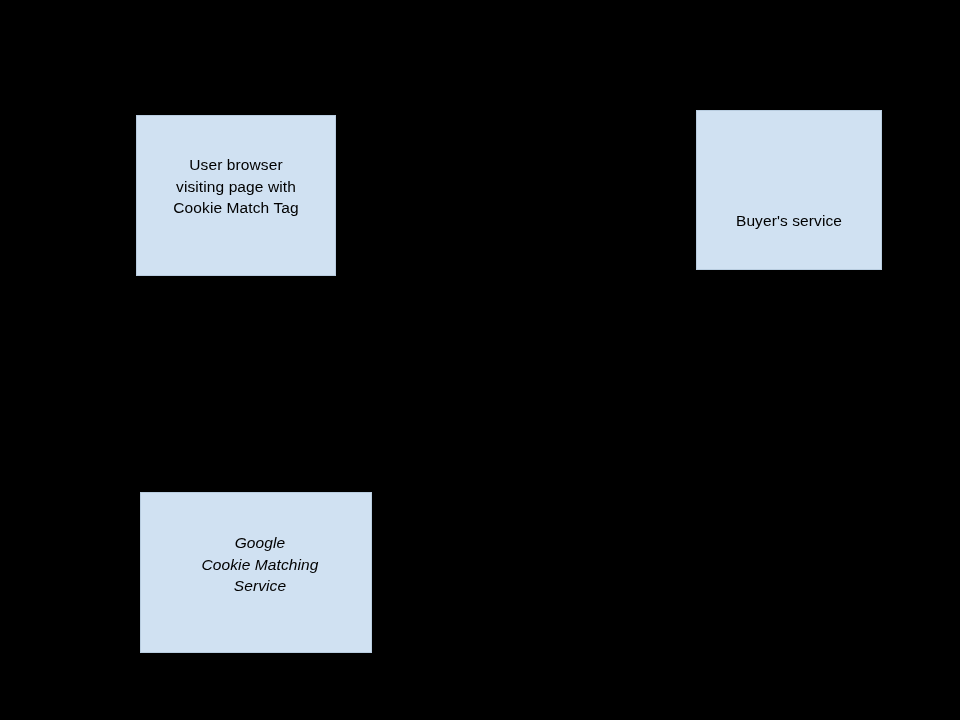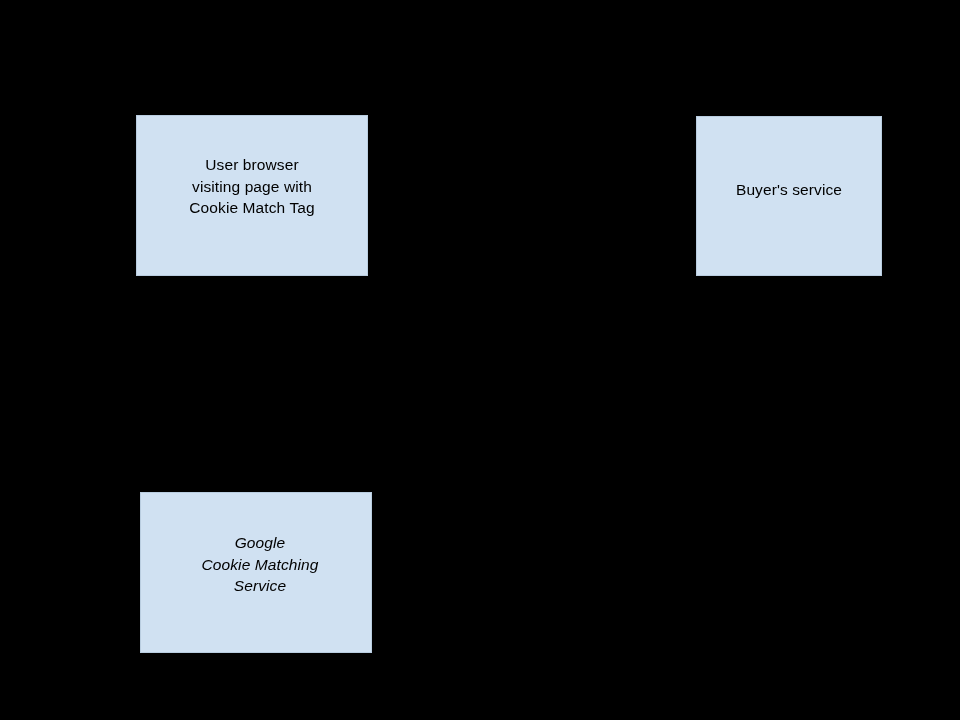--- a/index.html
+++ b/index.html
@@ -33,32 +33,33 @@
     line-height: 21.5px;
     color: #000000;
     text-align: center;
     white-space: pre-line;
     letter-spacing: 0.1px;
   }
   
   #node-user-browser {
     left: 136px;
     top: 115px;
-    width: 232px;
+    width: 200px;
     height: 161px;
   }
   #node-user-browser .node-label {
     margin-top: 38px;
   }
   
   #node-buyers-service {
     left: 696px;
-    top: 116px;
+    top: 110px;
     width: 186px;
     height: 160px;
+    justify-content: center;
   }
   #node-buyers-service .node-label {
     margin-top: 62px;
   }
   
   #node-google-cookie-matching {
     left: 140px;
     top: 492px;
     width: 232px;
     height: 161px;

